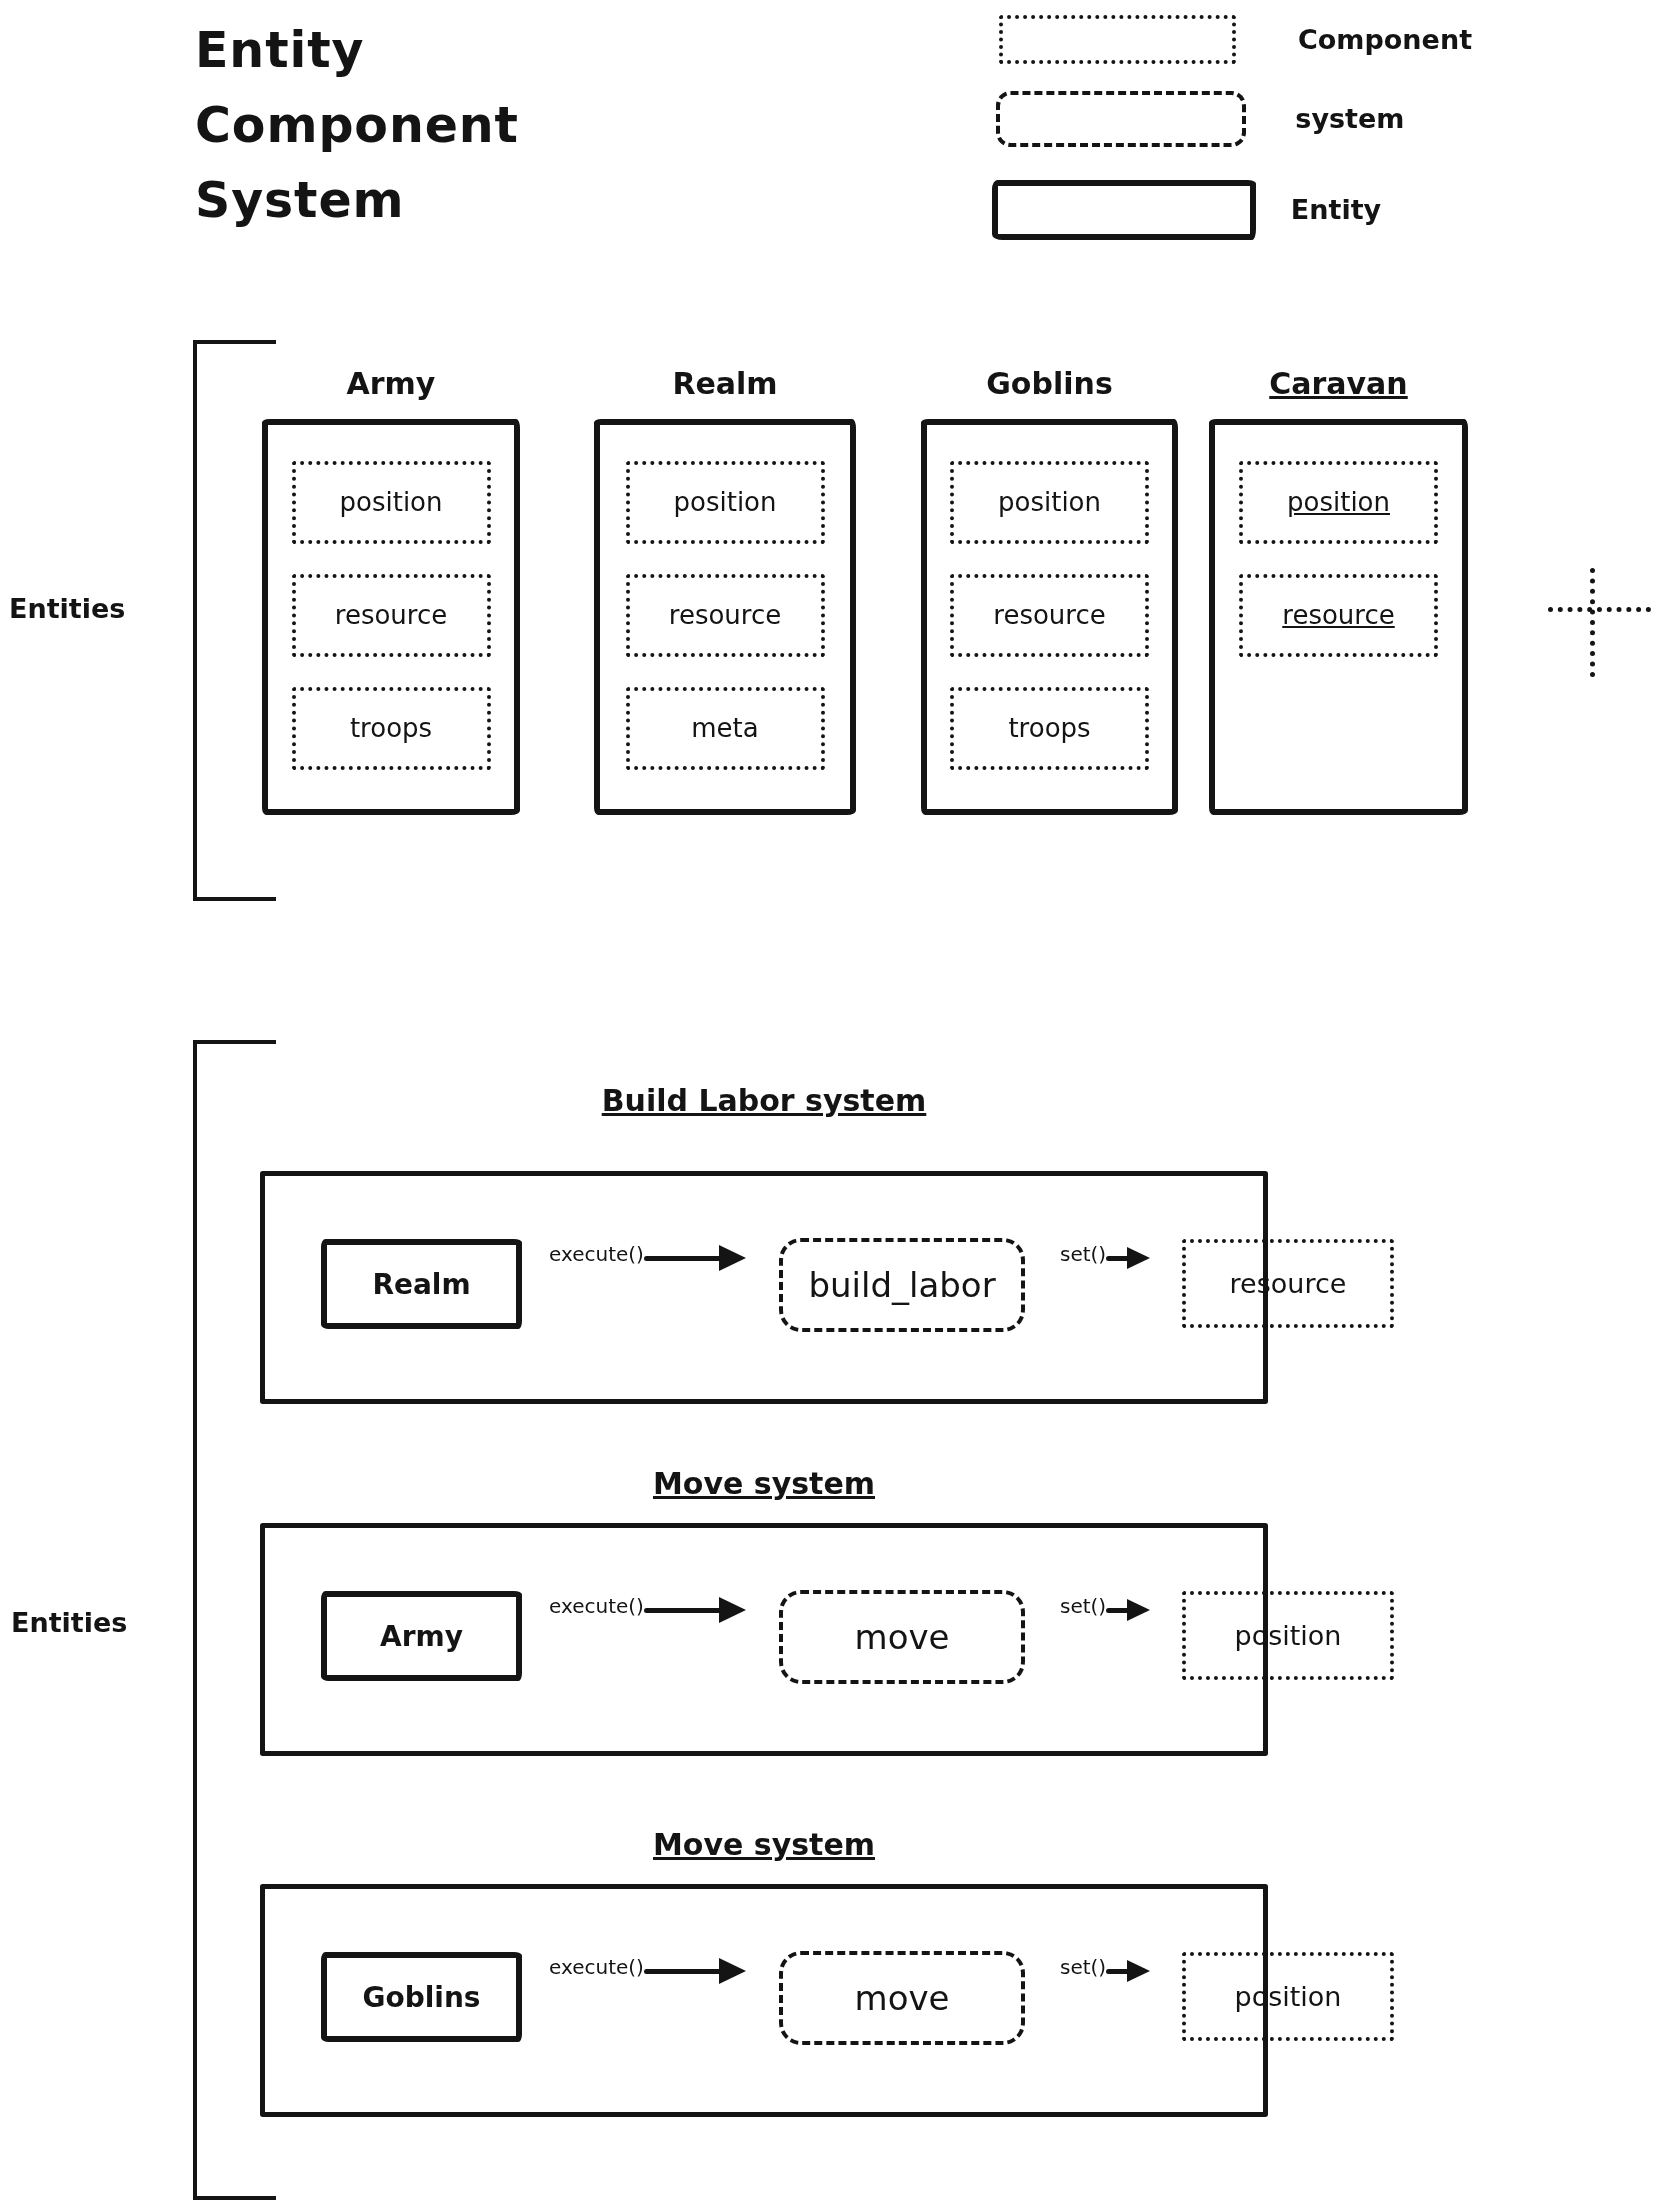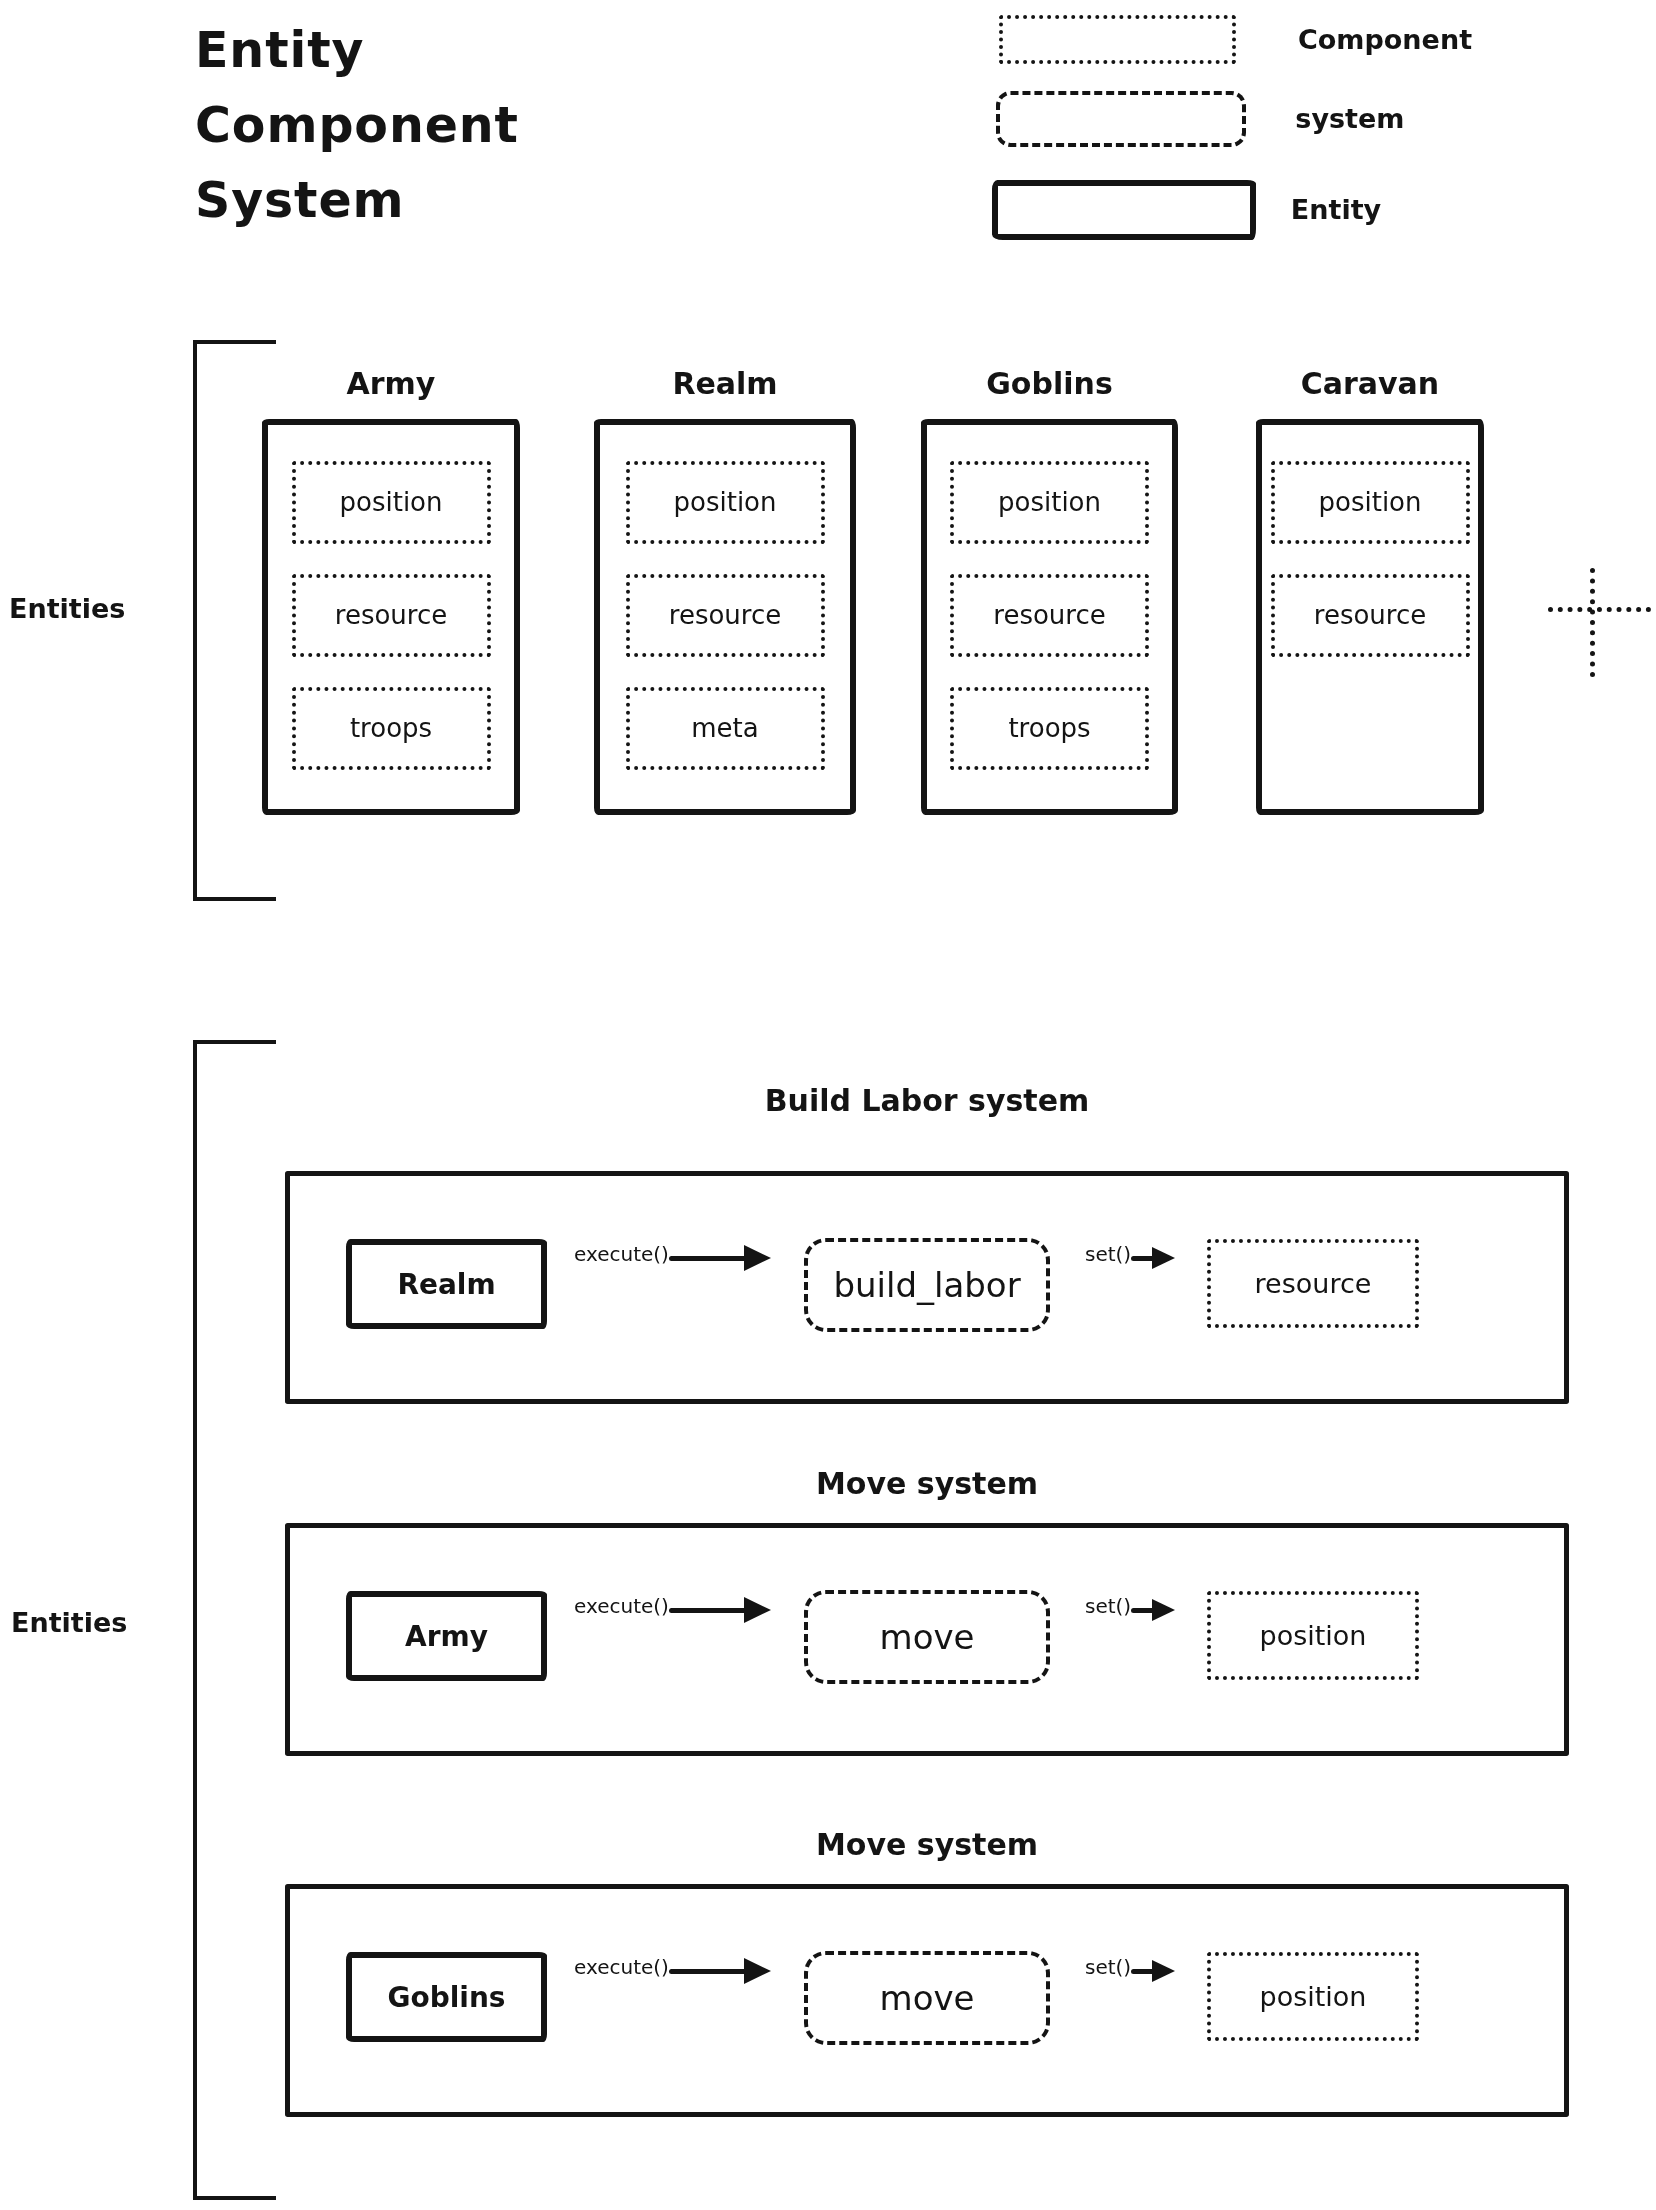--- a/index.html
+++ b/index.html
@@ -70,21 +70,21 @@
     border:4.5px dotted #141414; border-radius:3.6px;
     display:flex; align-items:center; justify-content:center;
     font-size:26px; flex:0 0 auto;
   }
 
   
   .plus-h { left:1548px; top:607px; width:103px; border-top:5.4px dotted #141414; }
   .plus-v { left:1590px; top:568px; height:109px; border-left:5.4px dotted #141414; }
 
   
-  .system-block { left:285px; width:1284px; }
+  .system-block { left:260px; width:1008px;text-decoration:underline; }
   .sys-title {
     text-align:center; font-size:30px; font-weight:bold;
     line-height:42px; white-space:nowrap;
   }
   .block-1 .sys-title { margin-bottom:49px; }
   .block-2 .sys-title, .block-3 .sys-title { margin-bottom:18px; }
   .sys-box {
     position:relative; height:233px; box-sizing:border-box;
     border:5.4px solid #141414; border-radius:2.7px;
   }
@@ -174,21 +174,21 @@
 
 <div class="abs entity-col" style="left:921px; top:364px; width:257px;">
   <div class="entity-title">Goblins</div>
   <div class="entity-card">
     <div class="component-box">position</div>
     <div class="component-box">resource</div>
     <div class="component-box">troops</div>
   </div>
 </div>
 
-<div class="abs entity-col" style="left:1256px; top:364px; width:228px;">
+<div class="abs entity-col" style="left:1209px; top:364px; width:259px;text-decoration:underline;">
   <div class="entity-title">Caravan</div>
   <div class="entity-card">
     <div class="component-box">position</div>
     <div class="component-box">resource</div>
   </div>
 </div>
 
 <div>
   <div class="abs plus-h"></div>
   <div class="abs plus-v"></div>

